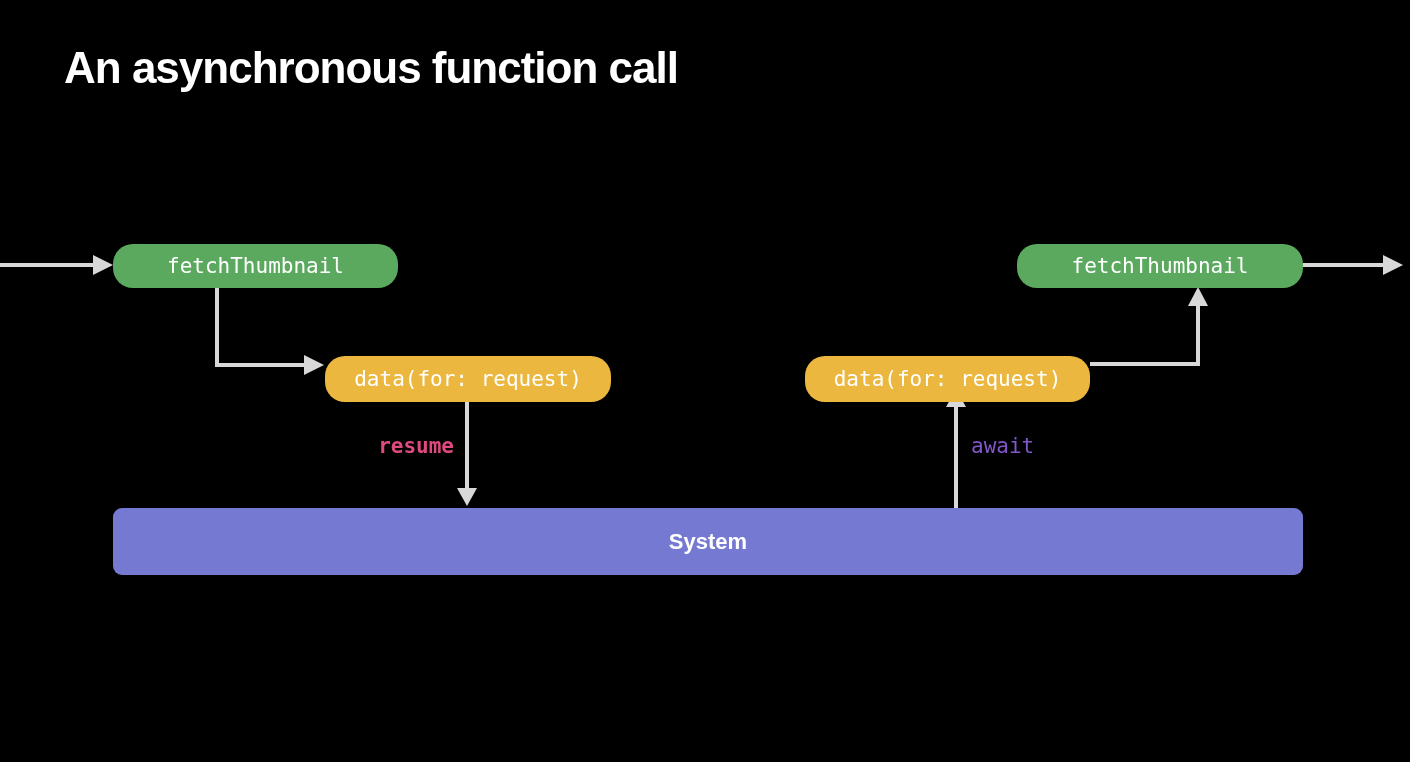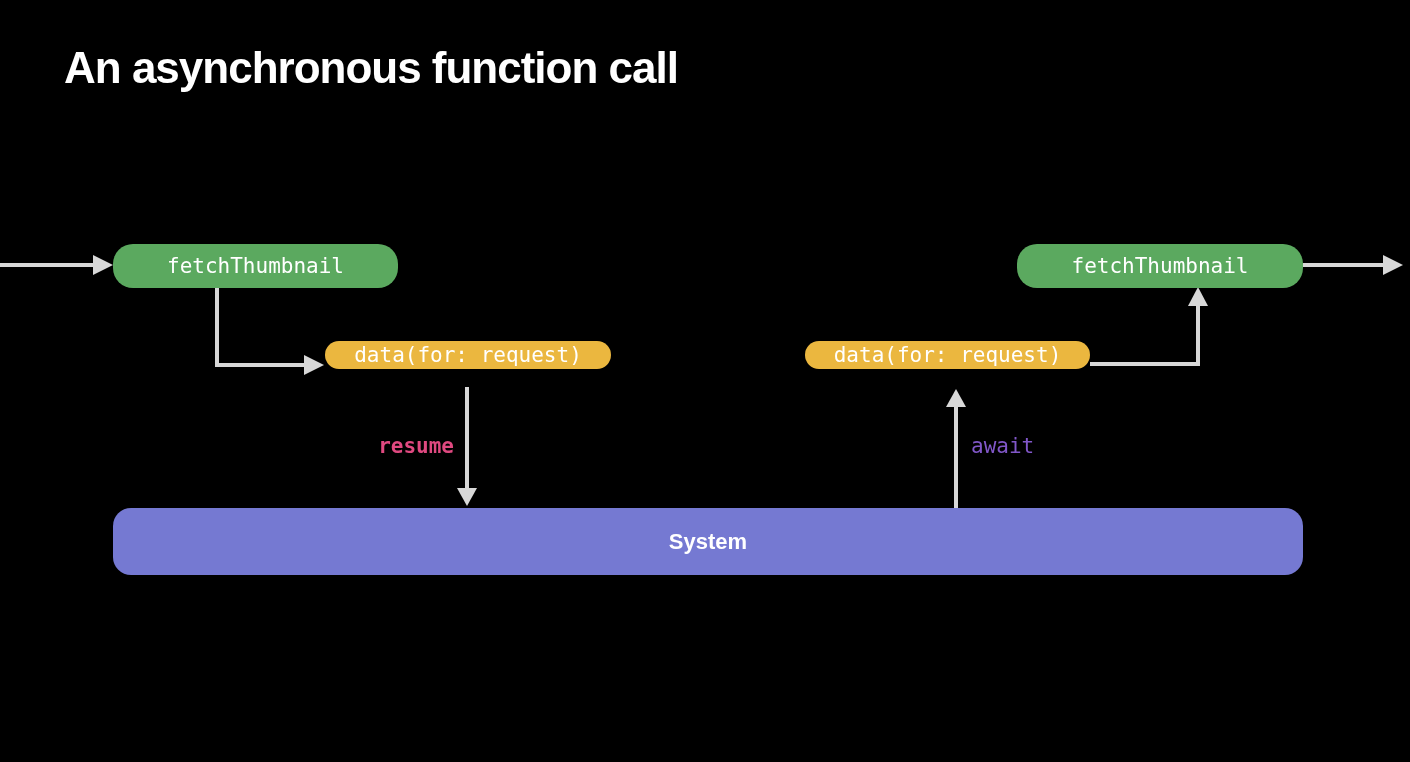--- a/index.html
+++ b/index.html
@@ -56,32 +56,32 @@
     background: var(--color-function-box, #5ba95f);
     width: 285px;
     height: 44px;
     top: 244px;
   }
   .fn-box.left  { left: 113px; }
   .fn-box.right { left: 1017px; width: 286px; }
   .call-box {
     background: var(--color-call-box, #ebb73f);
     width: 286px;
-    height: 28px;
-    top: 341px;
+    height: 46px;
+    top: 356px;
   }
   .call-box.left  { left: 325px; }
   .call-box.right { left: 805px; width: 285px; }
   .system-bar {
     position: absolute;
     left: 113px;
     top: 508px;
     width: 1190px;
     height: 67px;
-    border-radius: 18px;
+    border-radius: 9px;
     background: var(--color-system-bar, #7579d2);
     display: flex;
     align-items: center;
     justify-content: center;
     font-size: 22px;
     font-weight: 700;
     color: var(--color-box-text, #ffffff);
   }
   .code-label {
     position: absolute;

